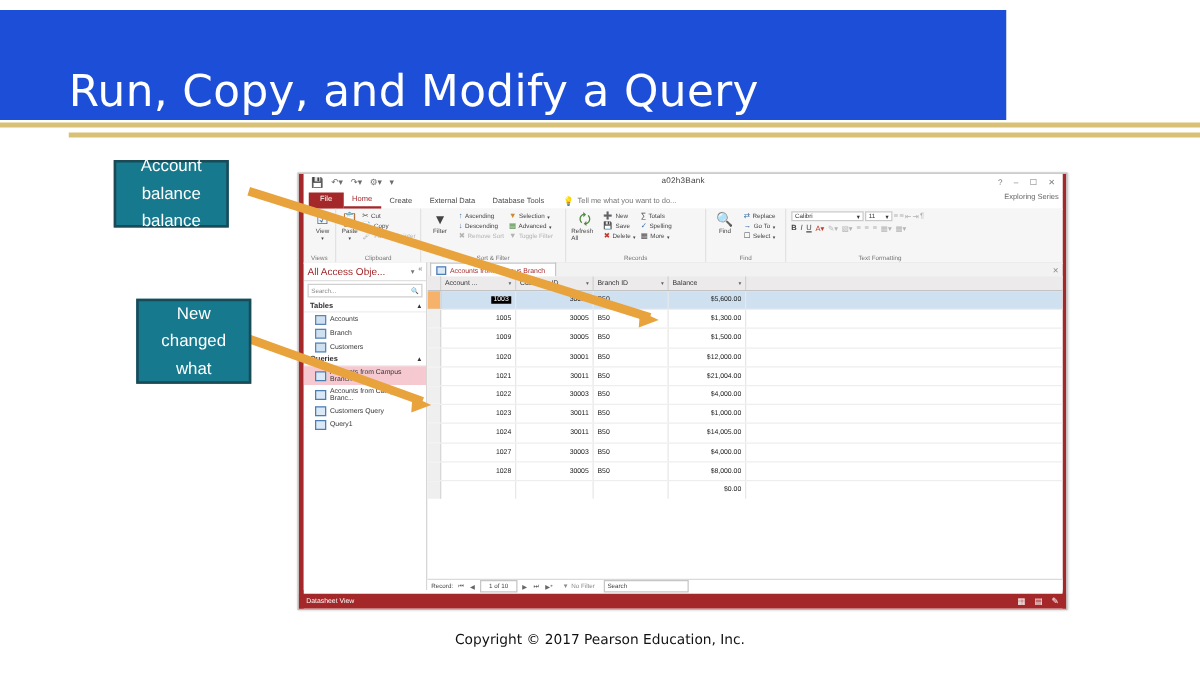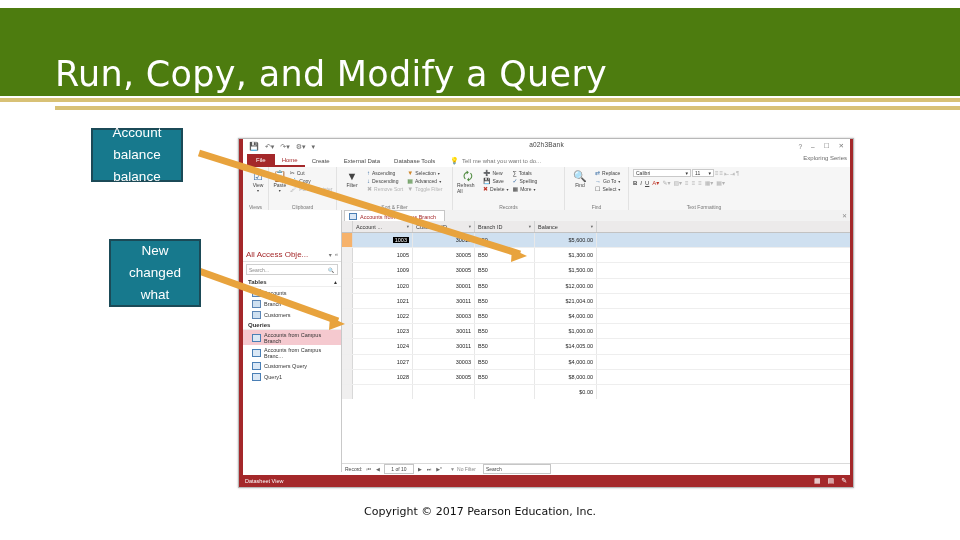--- a/index.html
+++ b/index.html
@@ -5,22 +5,22 @@
   html,body{margin:0;padding:0;}
   body{
     width:960px;height:540px;overflow:hidden;
     background:#ffffff;
     font-family:"Liberation Sans", sans-serif;
     position:relative;
   }
 
   
   .title-band{
-    position:absolute;left:0;top:8px;width:960px;height:88px;
-    background:#4d7c0f;
+    position:absolute;left:0;top:8px;width:805px;height:88px;
+    background:#1d4ed8;
     text-align:center;
   }
   .title-band .title-text{
     position:absolute;left:55px;top:46px;
     font-size:35px;color:#ffffff;letter-spacing:0.3px;
     white-space:nowrap;
     font-family:"DejaVu Sans", sans-serif;
     font-weight:400;
   }
   .gold-rule-1{
@@ -144,21 +144,21 @@
   .fmt-row{display:flex;align-items:center;gap:3px;margin-top:2px;font-size:6px;color:#444;}
 
   
   .navpane{
     position:absolute;left:4px;top:71px;width:98px;height:262px;
     background:#ffffff;border-right:1px solid #c9c9c9;
     overflow:hidden;
   }
   .nav-header{
     height:14px;display:flex;align-items:center;justify-content:space-between;
-    padding:0 3px;border-bottom:1px solid #e0e0e0;margin-top:37px;
+    padding:0 3px;border-bottom:1px solid #e0e0e0;
   }
   .nav-title{font-size:8px;color:#a4282a;}
   .nav-hicons{display:flex;gap:3px;font-size:6px;color:#777;}
   .nav-search{
     margin:2px 3px;height:9px;border:1px solid #cfcfcf;background:#fff;
     display:flex;align-items:center;justify-content:space-between;padding:0 2px;
     font-size:5px;color:#8a8a8a;
   }
   .grp-head{
     font-size:6px;color:#333;font-weight:bold;padding:2px 3px 1px 5px;

